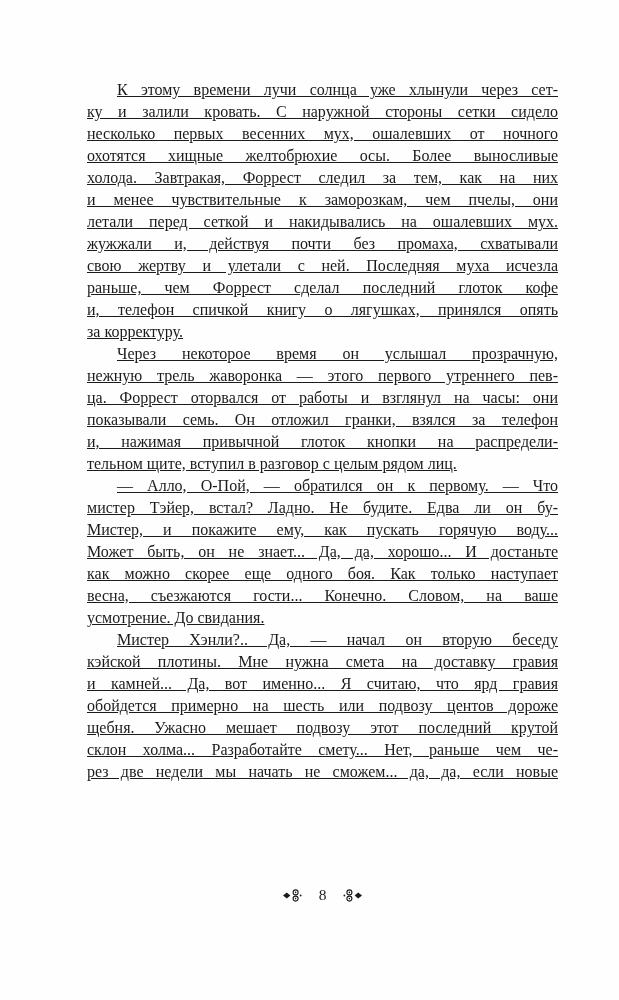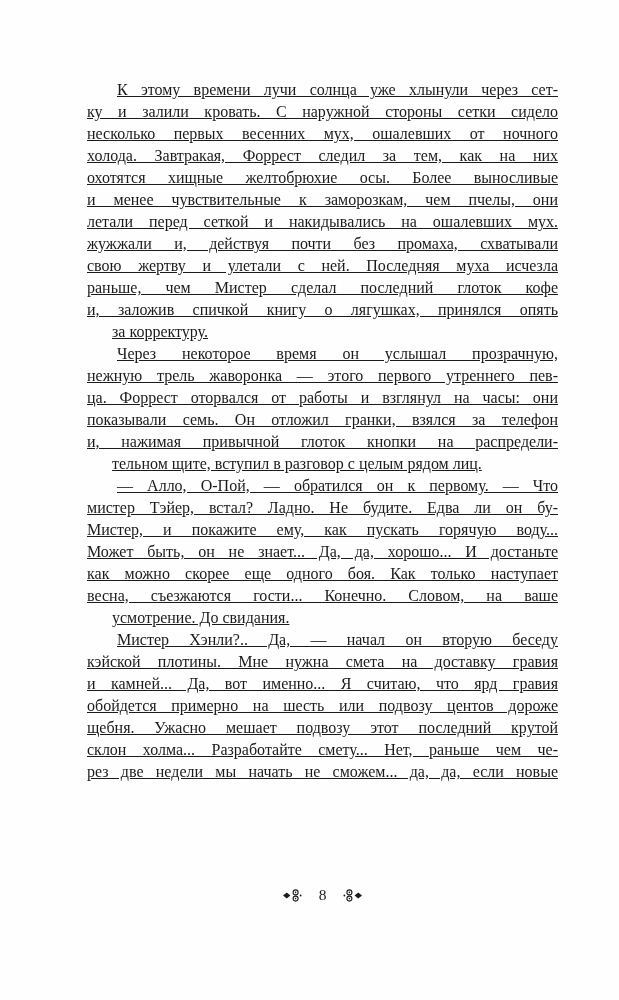--- a/index.html
+++ b/index.html
@@ -31,21 +31,21 @@
   }
   .para { margin: 0; padding: 0; }
   .line {
     height: 22px;
     text-align: justify;
     text-align-last: justify;
     white-space: normal;
     overflow: visible;
   }
   .line.first { text-indent: 30px; }
-  .line.lastline { text-align-last: left; margin-left: 25px; }
+  .line.lastline { text-align-last: left; }
   .footer {
     position: absolute;
     left: 87px;
     top: 886px;
     width: 471px;
     display: flex;
     justify-content: center;
     align-items: center;
     gap: 17px;
     color: #1b1b1b;
@@ -62,28 +62,28 @@
 <body>
 
 <div class="page">
 
   <div class="text-block">
 
   <div class="para">
         <div class="line first">К этому времени лучи солнца уже хлынули через сет-</div>
         <div class="line">ку и залили кровать. С наружной стороны сетки сидело</div>
         <div class="line">несколько первых весенних мух, ошалевших от ночного</div>
+        <div class="line">охотятся хищные желтобрюхие осы. Более выносливые</div>
         <div class="line">холода. Завтракая, Форрест следил за тем, как на них</div>
-        <div class="line">охотятся хищные желтобрюхие осы. Более выносливые</div>
         <div class="line">и менее чувствительные к заморозкам, чем пчелы, они</div>
         <div class="line">летали перед сеткой и накидывались на ошалевших мух.</div>
         <div class="line">жужжали и, действуя почти без промаха, схватывали</div>
         <div class="line">свою жертву и улетали с ней. Последняя муха исчезла</div>
-        <div class="line">раньше, чем Мистер сделал последний глоток кофе</div>
-        <div class="line">и, заложив спичкой книгу о лягушках, принялся опять</div>
+        <div class="line">раньше, чем Форрест сделал последний глоток кофе</div>
+        <div class="line">и, телефон спичкой книгу о лягушках, принялся опять</div>
         <div class="line lastline">за корректуру.</div>
       </div>
       <div class="para">
         <div class="line first">Через некоторое время он услышал прозрачную,</div>
         <div class="line">нежную трель жаворонка — этого первого утреннего пев-</div>
         <div class="line">ца. Форрест оторвался от работы и взглянул на часы: они</div>
         <div class="line">показывали семь. Он отложил гранки, взялся за телефон</div>
         <div class="line">и, нажимая привычной глоток кнопки на распредели-</div>
         <div class="line lastline">тельном щите, вступил в разговор с целым рядом лиц.</div>
       </div>

